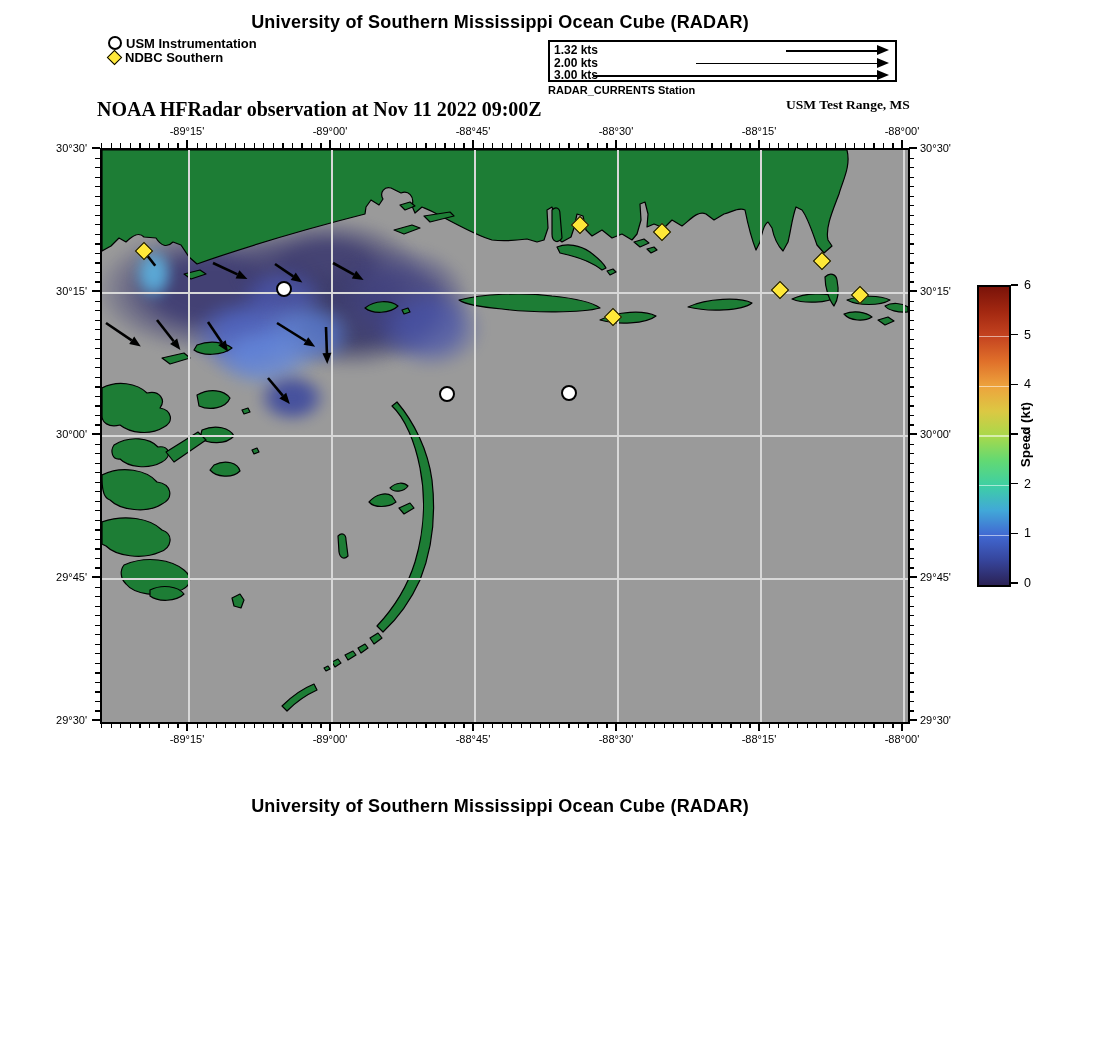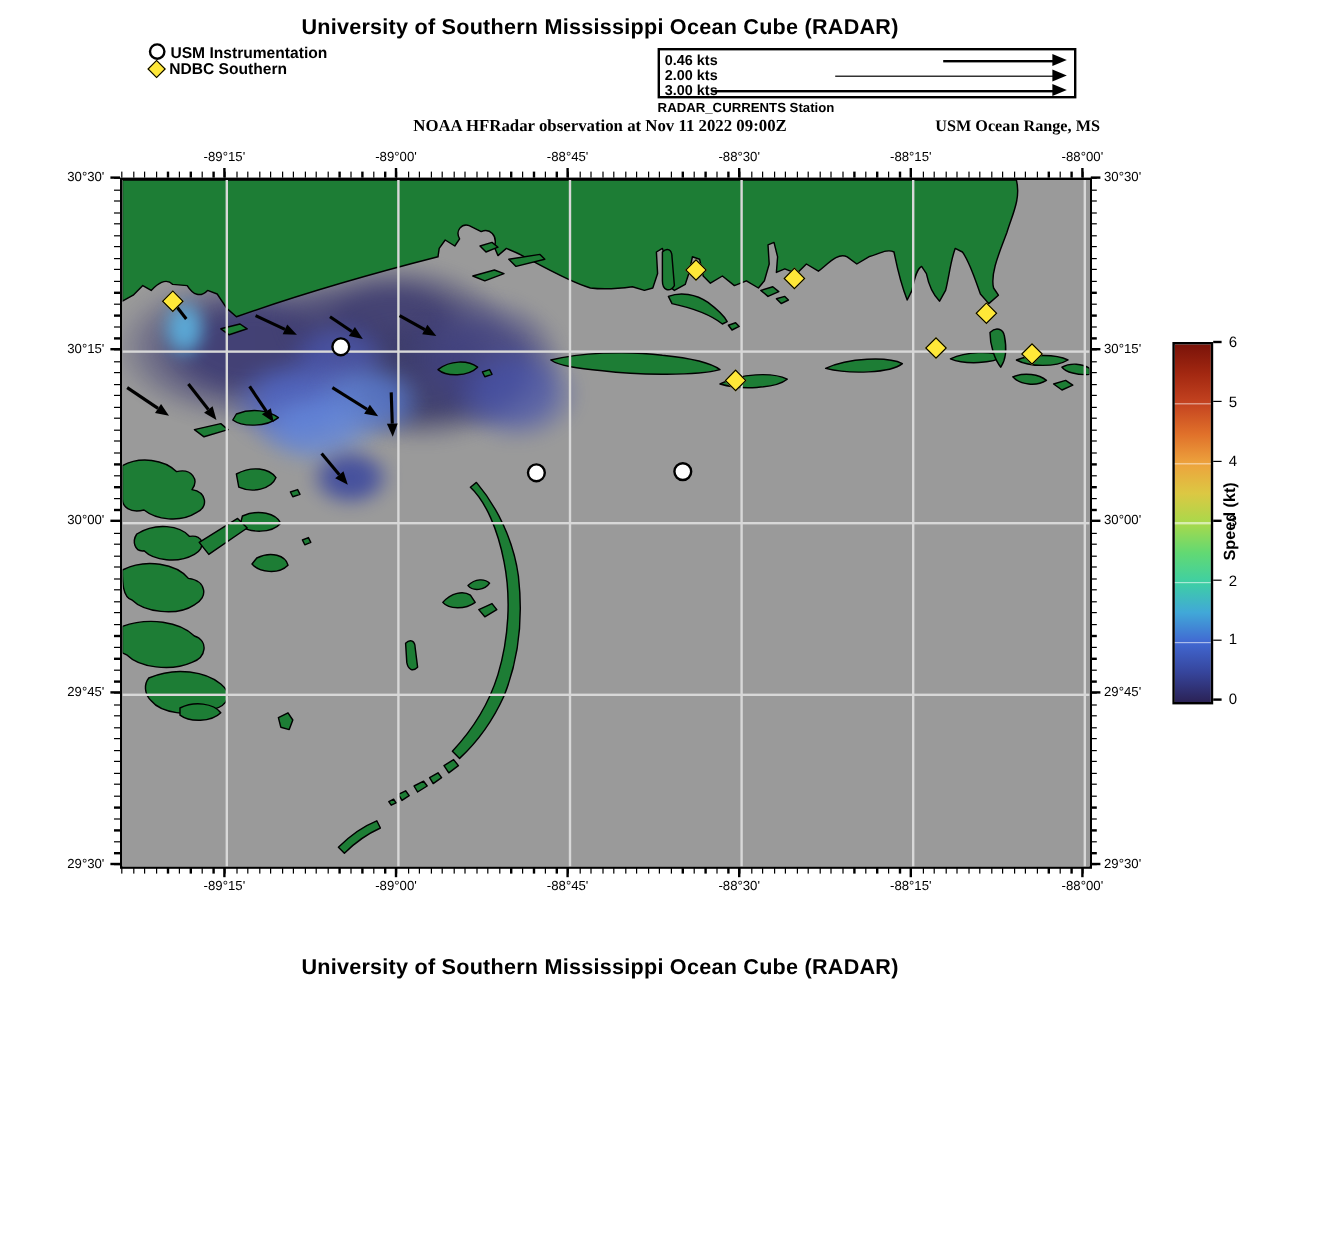--- a/index.html
+++ b/index.html
@@ -5,33 +5,33 @@
   html,body{margin:0;padding:0;}
   body{
     width:1100px;height:1050px;position:relative;background:#ffffff;
     font-family:"Liberation Sans",sans-serif;color:#000;
     -webkit-font-smoothing:antialiased;
   }
   .abs{position:absolute;}
   
   .title{left:97px;top:12px;width:806px;text-align:center;font-size:18px;font-weight:bold;letter-spacing:.2px;}
   .title.bottom{top:796px;}
-  .legendbox{left:124px;top:36px;}
+  .legendbox{left:108px;top:36px;}
   .legend-row{display:flex;align-items:center;height:14px;}
   .sym-circle{width:10px;height:10px;border:2px solid #000;border-radius:50%;background:#fff;margin-right:4px;flex:none;}
   .sym-diamond{width:9px;height:9px;border:1.5px solid #000;background:#ffe838;transform:rotate(45deg);margin:1px 5px 0 1px;flex:none;}
   .legend-label{font-size:13px;font-weight:bold;white-space:nowrap;}
   
   .vecbox{left:548px;top:40px;width:349px;height:42px;border:2px solid #000;background:#fff;box-sizing:border-box;}
   .vec-row{position:absolute;left:0;width:100%;height:13px;}
   .vec-label{position:absolute;left:4px;top:0;font-size:12px;font-weight:bold;line-height:13px;}
   .vec-line{position:absolute;top:6px;height:1.6px;background:#000;}
   .vec-head{position:absolute;top:1px;right:6px;width:0;height:0;border-left:12px solid #000;border-top:5.5px solid transparent;border-bottom:5.5px solid transparent;}
   .vec-caption{left:548px;top:84px;font-size:11px;font-weight:bold;}
-  .subtitle{left:97px;top:98px;width:806px;text-align:center;font-family:"Liberation Serif",serif;font-size:14px;font-weight:bold;}
+  .subtitle{left:97px;top:98px;width:806px;font-family:"Liberation Serif",serif;font-size:20px;font-weight:bold;}
   .region-label{left:748px;top:97px;width:200px;text-align:center;font-family:"Liberation Serif",serif;font-size:13.5px;font-weight:bold;}
   
   .map-outer{left:100px;top:148px;width:806px;height:572px;border:2.5px solid #000;box-sizing:content-box;}
   .map-inner{position:absolute;left:0;top:0;width:806px;height:572px;overflow:hidden;background:#9a9a9a;}
   .blob{position:absolute;border-radius:50%;}
   .gridline{position:absolute;background:#d8d8d8;}
   .gridline.v{width:2px;top:0;height:572px;}
   .gridline.h{height:2px;left:0;width:806px;}
   .landsvg{position:absolute;left:0;top:0;}
   .arrowsvg{position:absolute;left:0;top:0;}
@@ -61,39 +61,39 @@
     <span class="legend-label">USM Instrumentation</span>
   </div>
   <div class="legend-row">
     <span class="sym-diamond"></span>
     <span class="legend-label">NDBC Southern</span>
   </div>
 </div>
 
 <div class="abs vecbox">
     <div class="vec-row" style="top: 2px;">
-      <div class="vec-label">0.46 kts</div>
+      <div class="vec-label">1.32 kts</div>
       <div class="vec-line" style="right: 14px; width: 95px;"></div>
       <div class="vec-head"></div>
     </div>
     <div class="vec-row" style="top: 14.5px;">
       <div class="vec-label">2.00 kts</div>
       <div class="vec-line" style="right: 14px; width: 185px;"></div>
       <div class="vec-head"></div>
     </div>
     <div class="vec-row" style="top: 27px;">
       <div class="vec-label">3.00 kts</div>
       <div class="vec-line" style="right: 14px; width: 288px;"></div>
       <div class="vec-head"></div>
     </div>
   </div>
 <div class="abs vec-caption">RADAR_CURRENTS Station</div>
 
 <div class="abs subtitle">NOAA HFRadar observation at Nov 11 2022 09:00Z</div>
-<div class="abs region-label">USM Ocean Range, MS</div>
+<div class="abs region-label">USM Test Range, MS</div>
 
 <div class="abs map-outer">
   <div class="map-inner">
     <div id="blobs">
         <div class="blob" style="left: -8px; top: 76px; width: 236px; height: 128px; background: radial-gradient(closest-side, rgb(63, 61, 115) 45%, rgba(0, 0, 0, 0) 100%); opacity: 0.95; filter: blur(6px);"></div>
         <div class="blob" style="left: 130px; top: 68px; width: 190px; height: 100px; background: radial-gradient(closest-side, rgb(60, 58, 111) 45%, rgba(0, 0, 0, 0) 100%); opacity: 0.9; filter: blur(6px);"></div>
         <div class="blob" style="left: 162px; top: 116px; width: 176px; height: 104px; background: radial-gradient(closest-side, rgb(57, 57, 104) 45%, rgba(0, 0, 0, 0) 100%); opacity: 0.9; filter: blur(6px);"></div>
         <div class="blob" style="left: 230px; top: 95px; width: 140px; height: 110px; background: radial-gradient(closest-side, rgb(65, 65, 128) 45%, rgba(0, 0, 0, 0) 100%); opacity: 0.85; filter: blur(6px);"></div>
         <div class="blob" style="left: 135px; top: 116px; width: 90px; height: 64px; background: radial-gradient(closest-side, rgb(74, 88, 181) 45%, rgba(0, 0, 0, 0) 100%); opacity: 0.65; filter: blur(6px);"></div>
         <div class="blob" style="left: 87px; top: 146px; width: 116px; height: 80px; background: radial-gradient(closest-side, rgb(78, 102, 200) 45%, rgba(0, 0, 0, 0) 100%); opacity: 0.8; filter: blur(6px);"></div>

